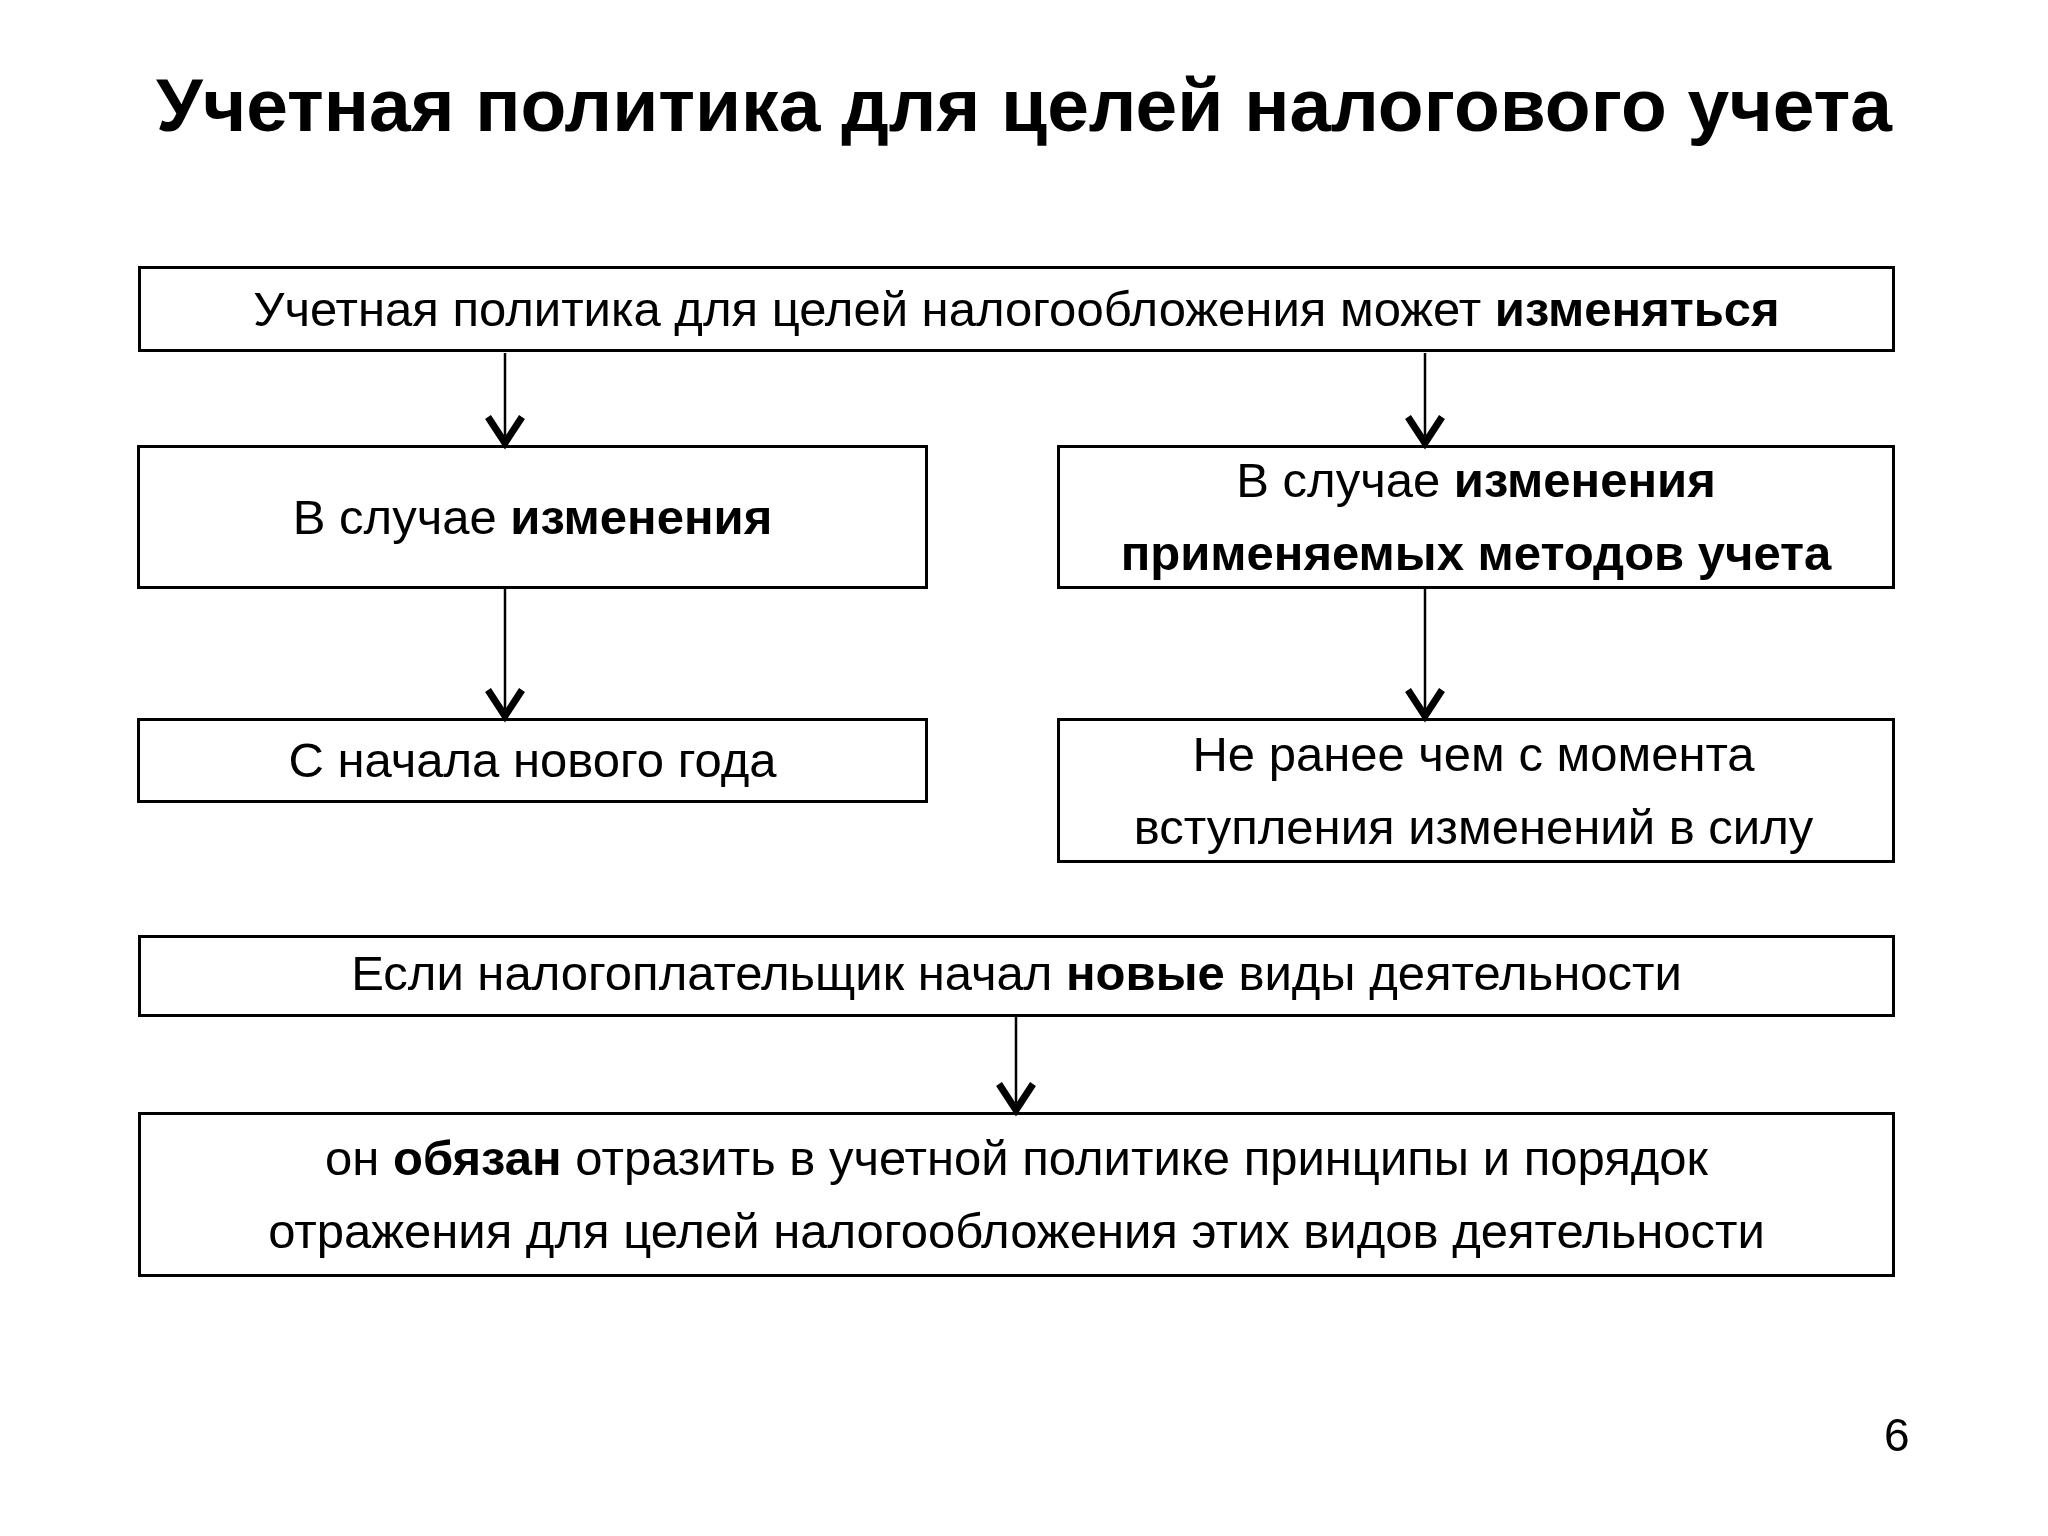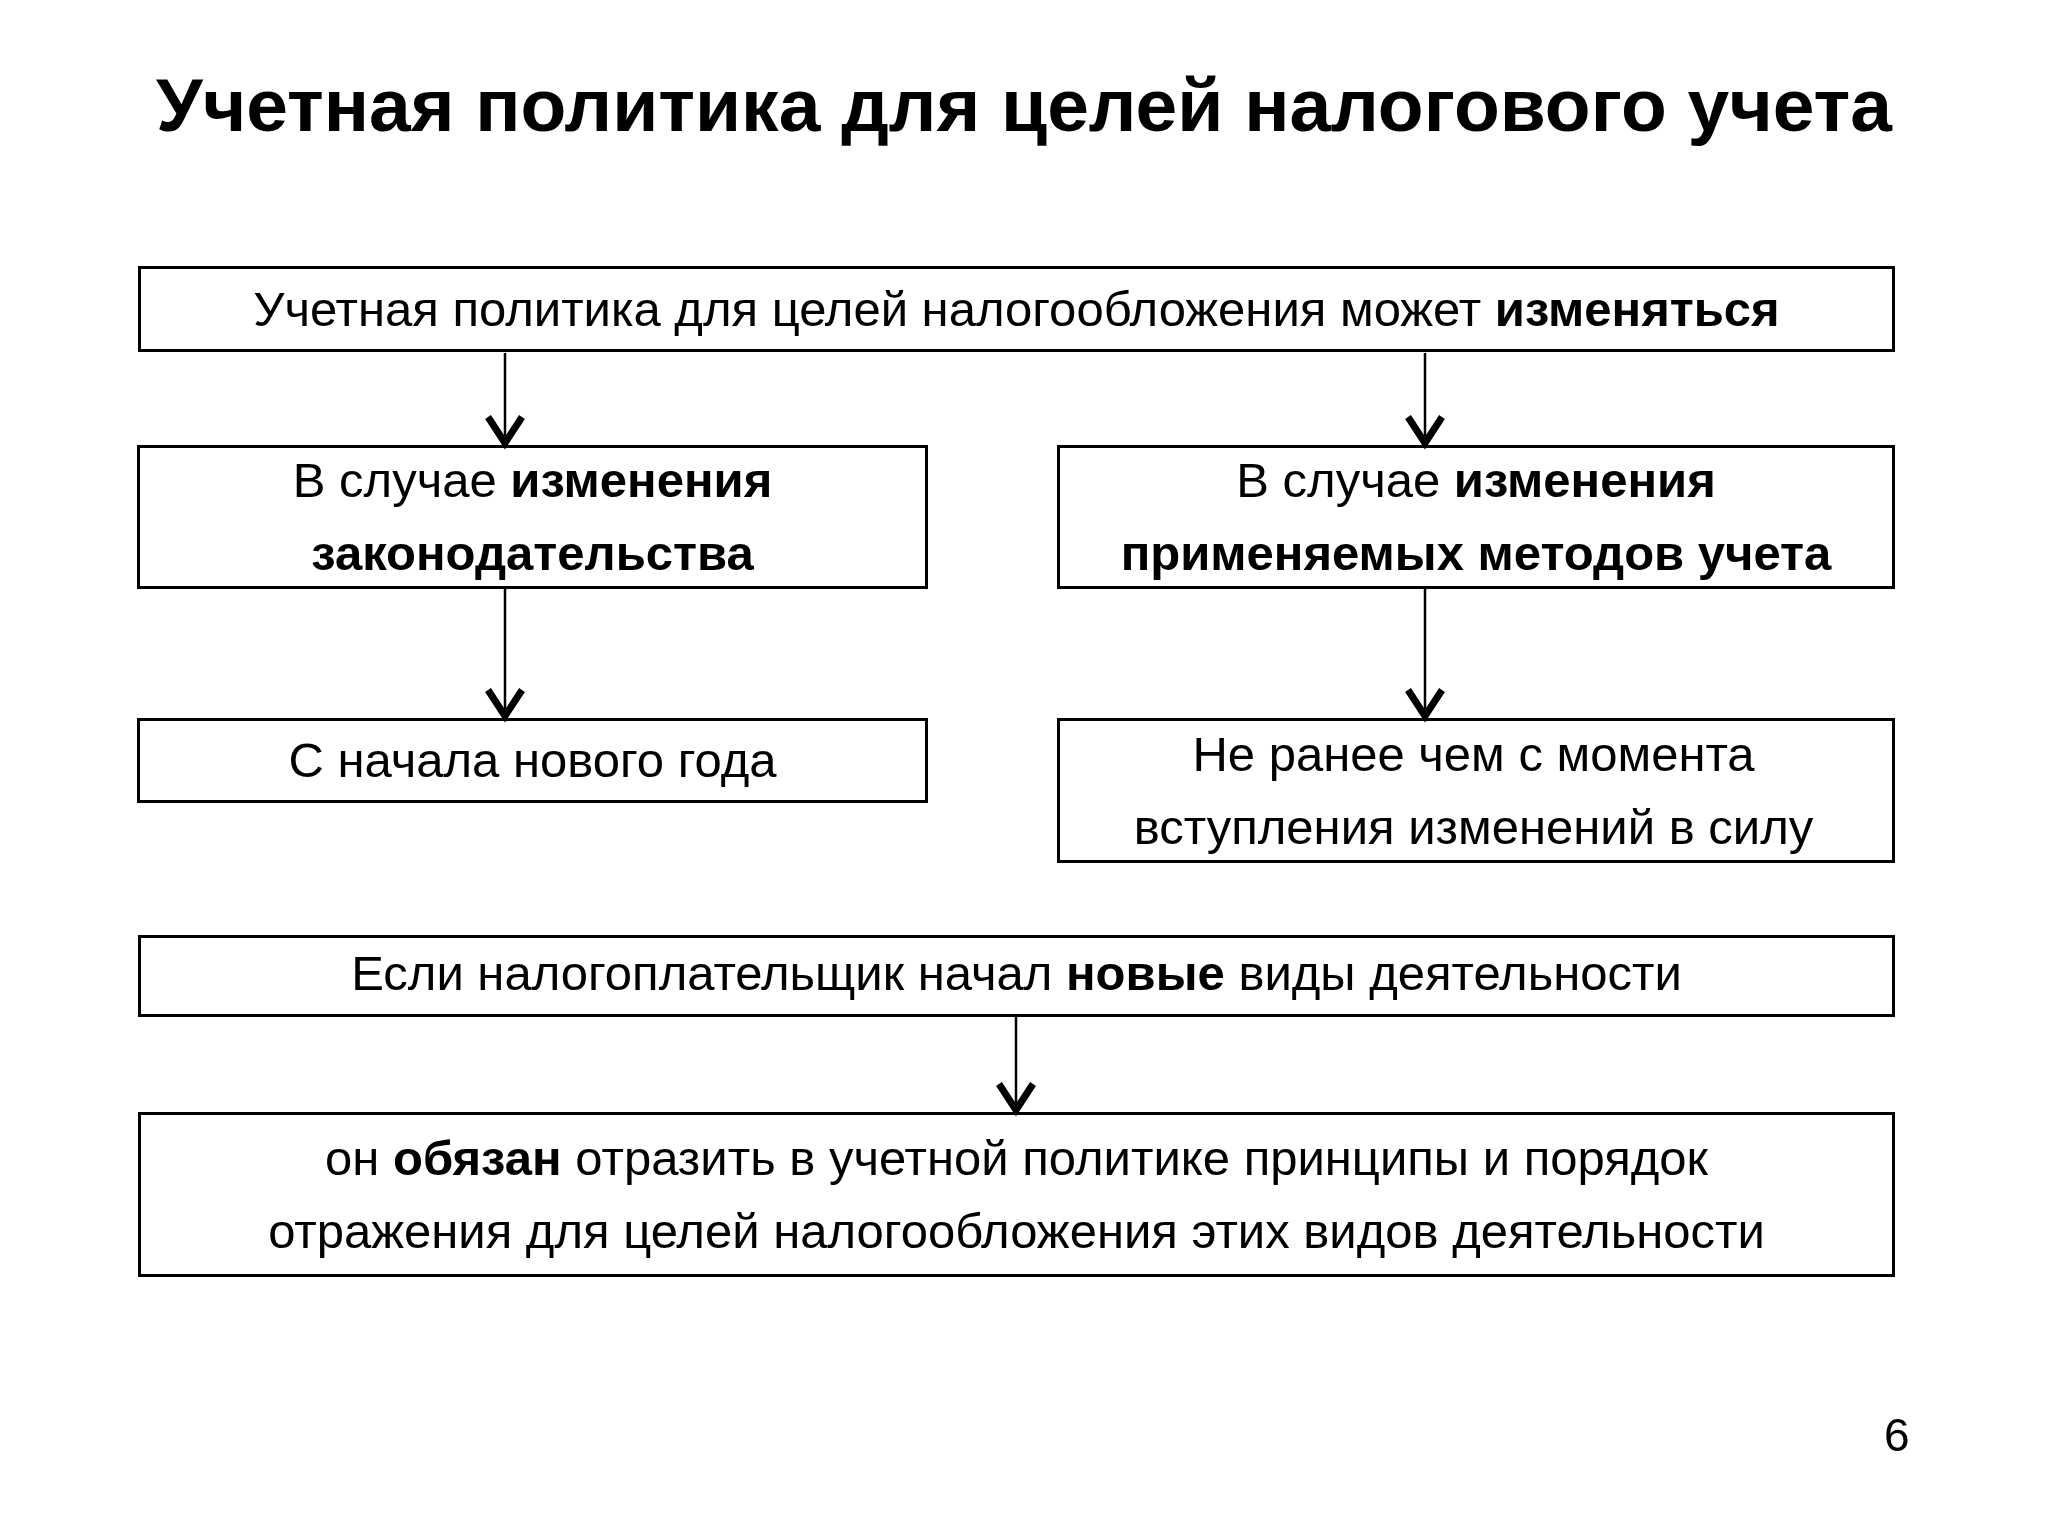--- a/index.html
+++ b/index.html
@@ -75,21 +75,20 @@
 <div class="slide">
 
   <h1 class="slide-title">Учетная политика для целей налогового учета</h1>
 
   <div class="box box-root">
     <p><span>Учетная политика для целей налогообложения может </span><span class="b">изменяться</span></p>
   </div>
 
   <div class="box box-law">
     <p><span>В случае </span><span class="b">изменения</span></p>
-    <p><span class="b">законодательства</span></p>
   </div>
 
   <div class="box box-methods">
     <p><span>В случае </span><span class="b">изменения</span></p>
     <p><span class="b">применяемых методов учета</span></p>
   </div>
 
   <div class="box box-newyear">
     <p><span>С начала нового года</span></p>
   </div>

